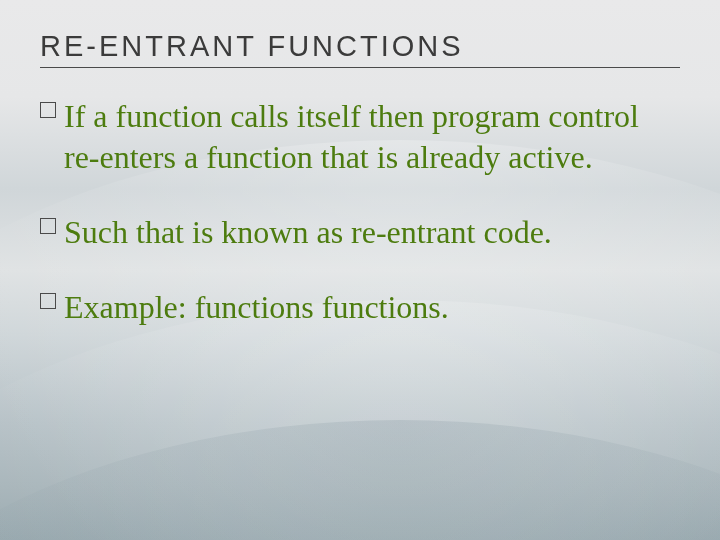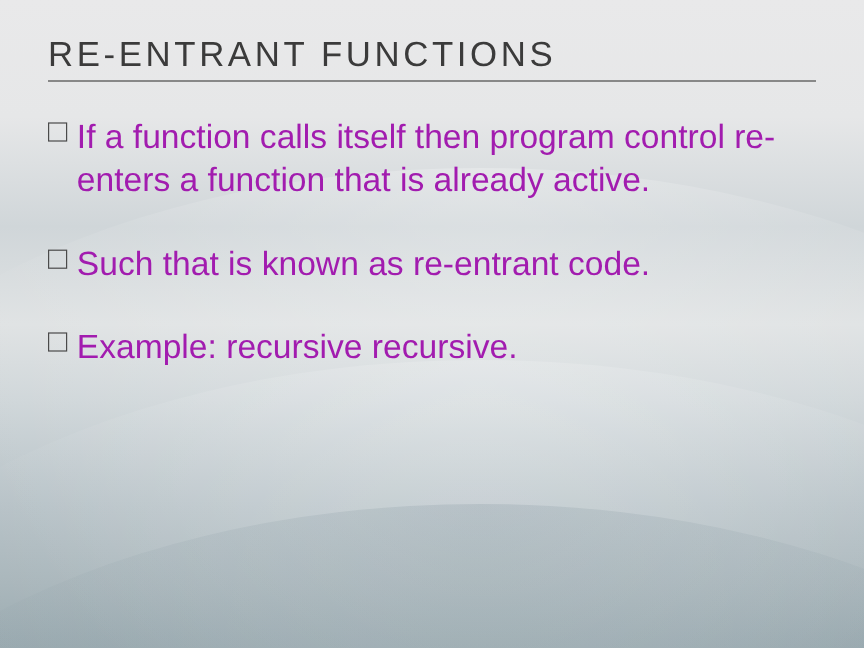--- a/index.html
+++ b/index.html
@@ -41,23 +41,24 @@
     .title {
       font-size: 29px;
       letter-spacing: 3px;
       font-weight: 400;
       color: #3b3b3b;
       padding-bottom: 4px;
       border-bottom: 1.5px solid #4a4a4a;
       margin-bottom: 28px;
     }
     .content {
-      font-size: 28px;
+      font-size: 32px;
       line-height: 1.28;
-      color: #a21caf;
+      color: #4d7c0f;
+      font-family: Liberation Serif, serif;
     }
     .bullet {
       display: flex;
       align-items: flex-start;
       margin-bottom: 34px;
     }
     .bullet-box {
       flex: 0 0 16px;
       width: 16px;
       height: 16px;
@@ -85,17 +86,17 @@
       <span class="bullet-text">If a function calls itself then program control re-enters a function that is already active.</span>
     </div>
 
     <div class="bullet">
       <span class="bullet-box"></span>
       <span class="bullet-text">Such that is known as re-entrant code.</span>
     </div>
 
     <div class="bullet">
       <span class="bullet-box"></span>
-      <span class="bullet-text">Example: recursive recursive.</span>
+      <span class="bullet-text">Example: functions functions.</span>
     </div>
 
   </div>
 </div>
 
 </body></html>

